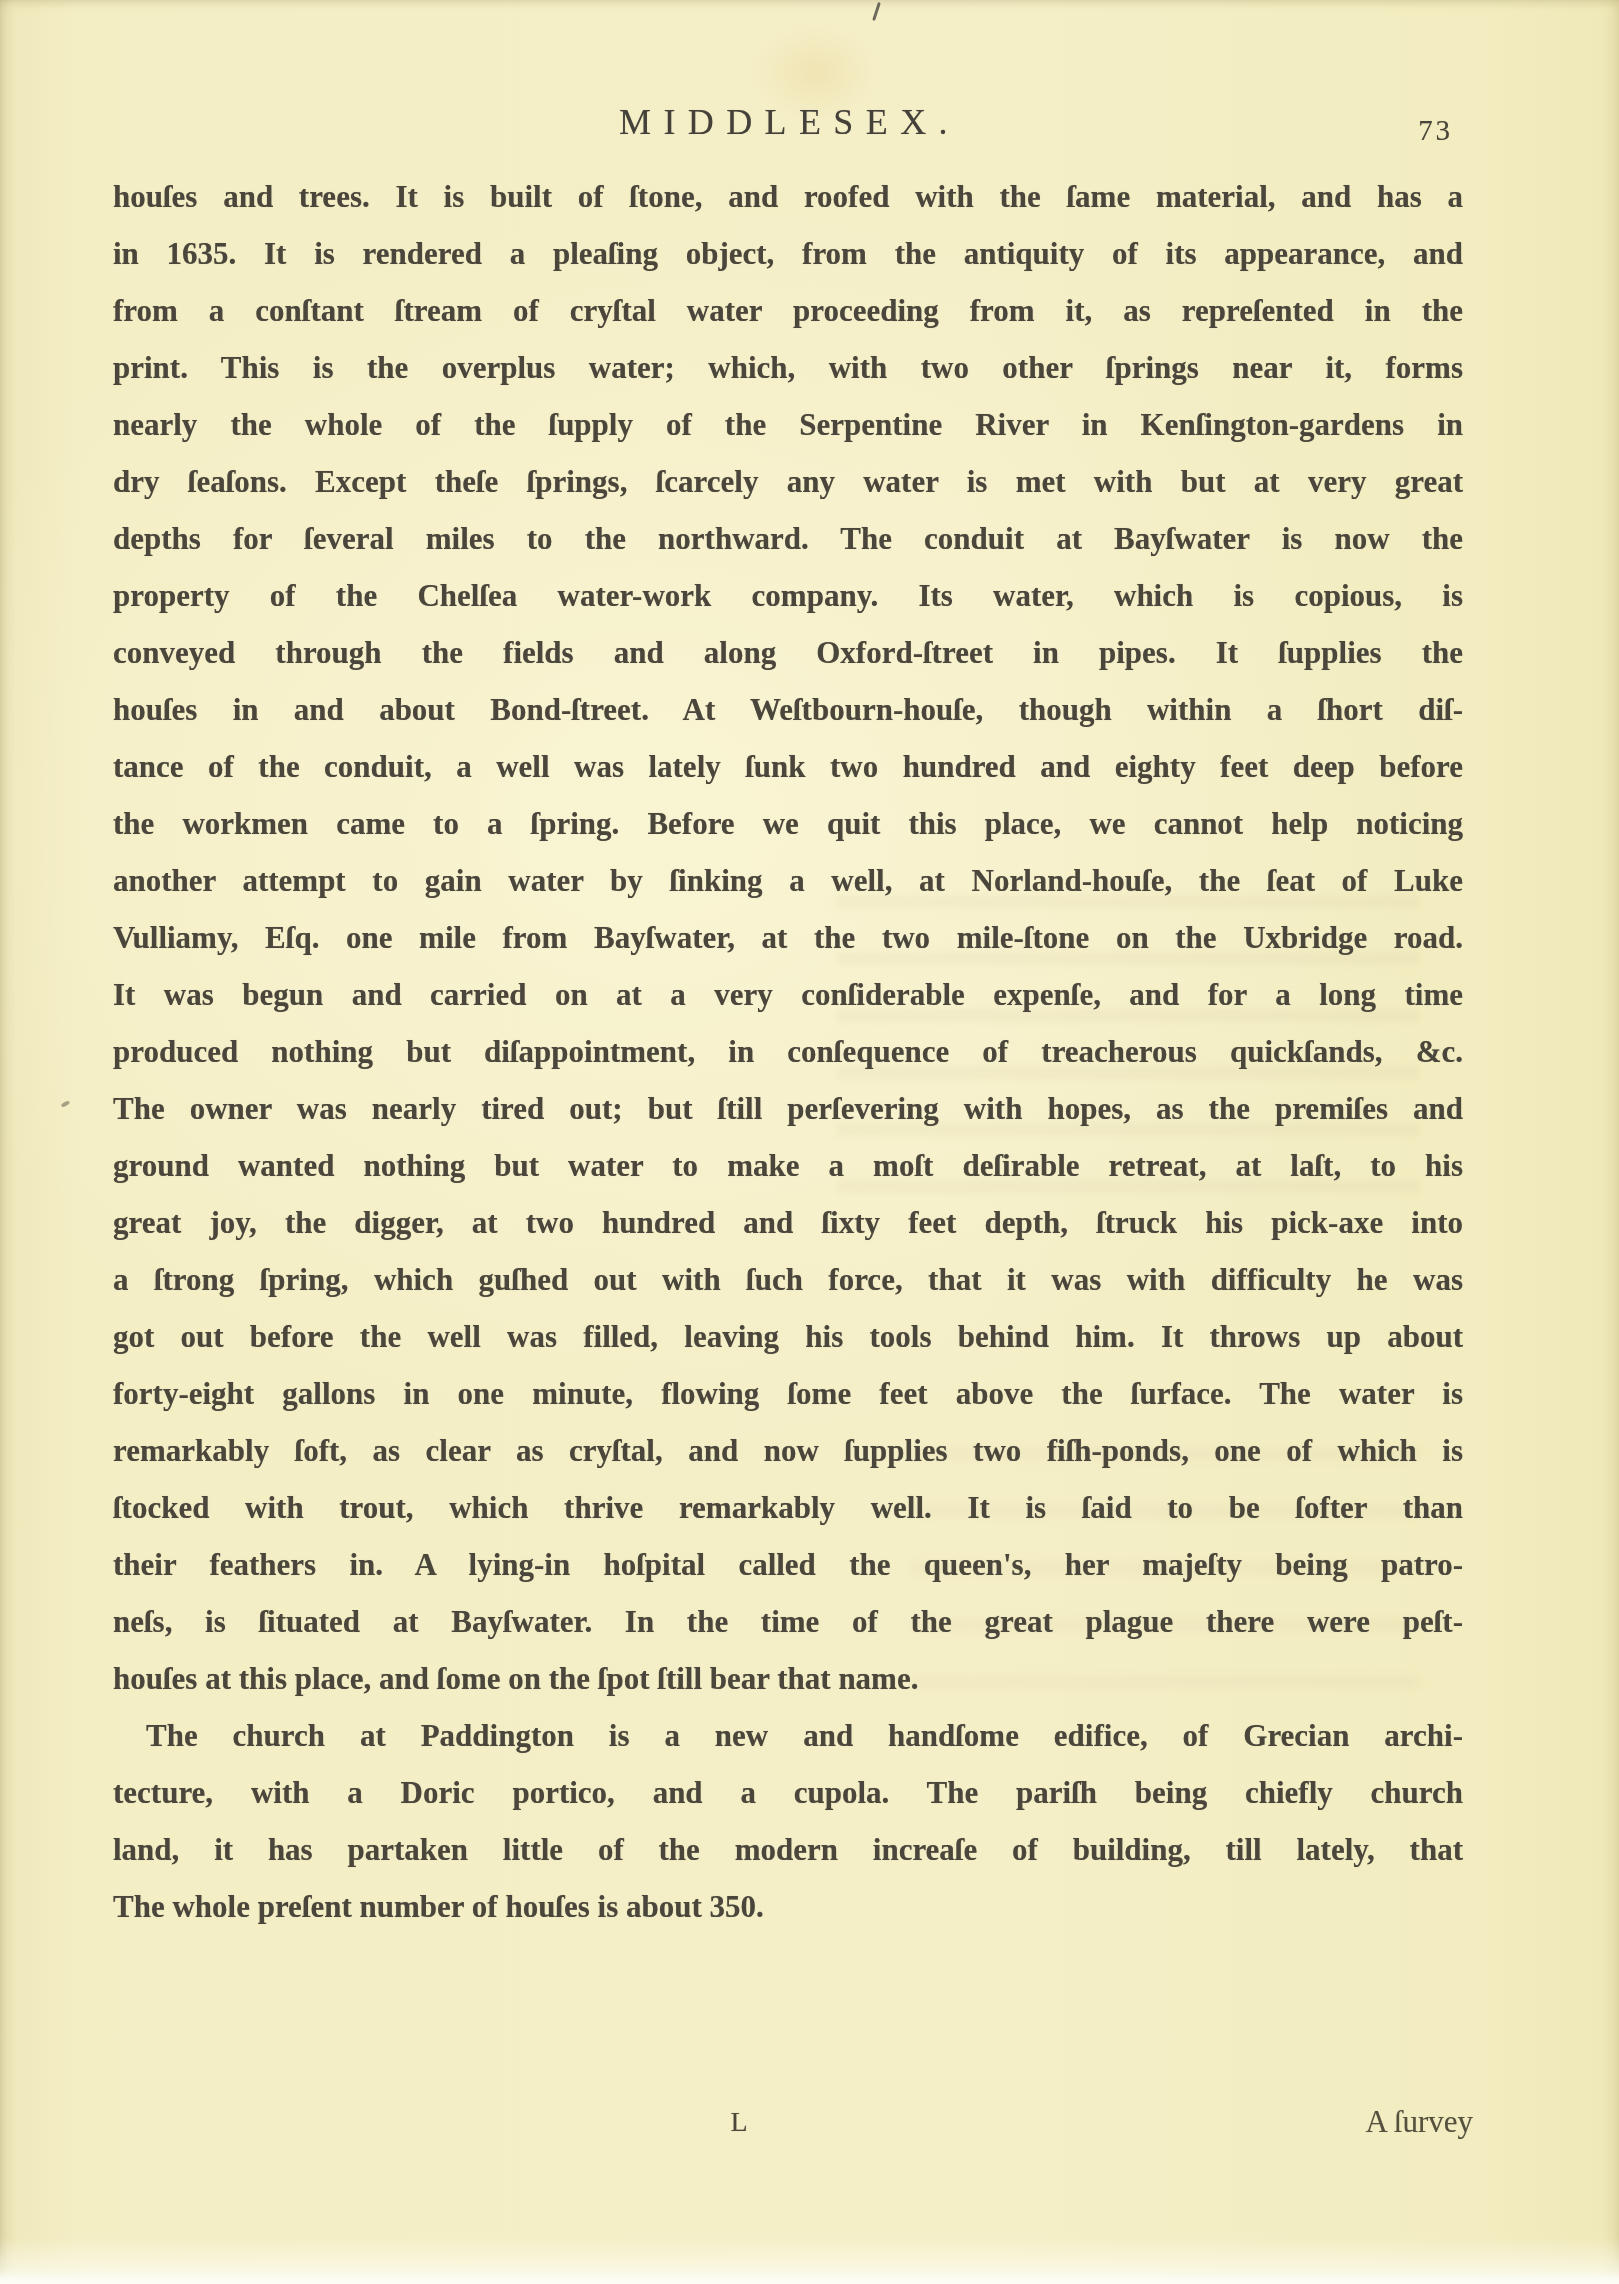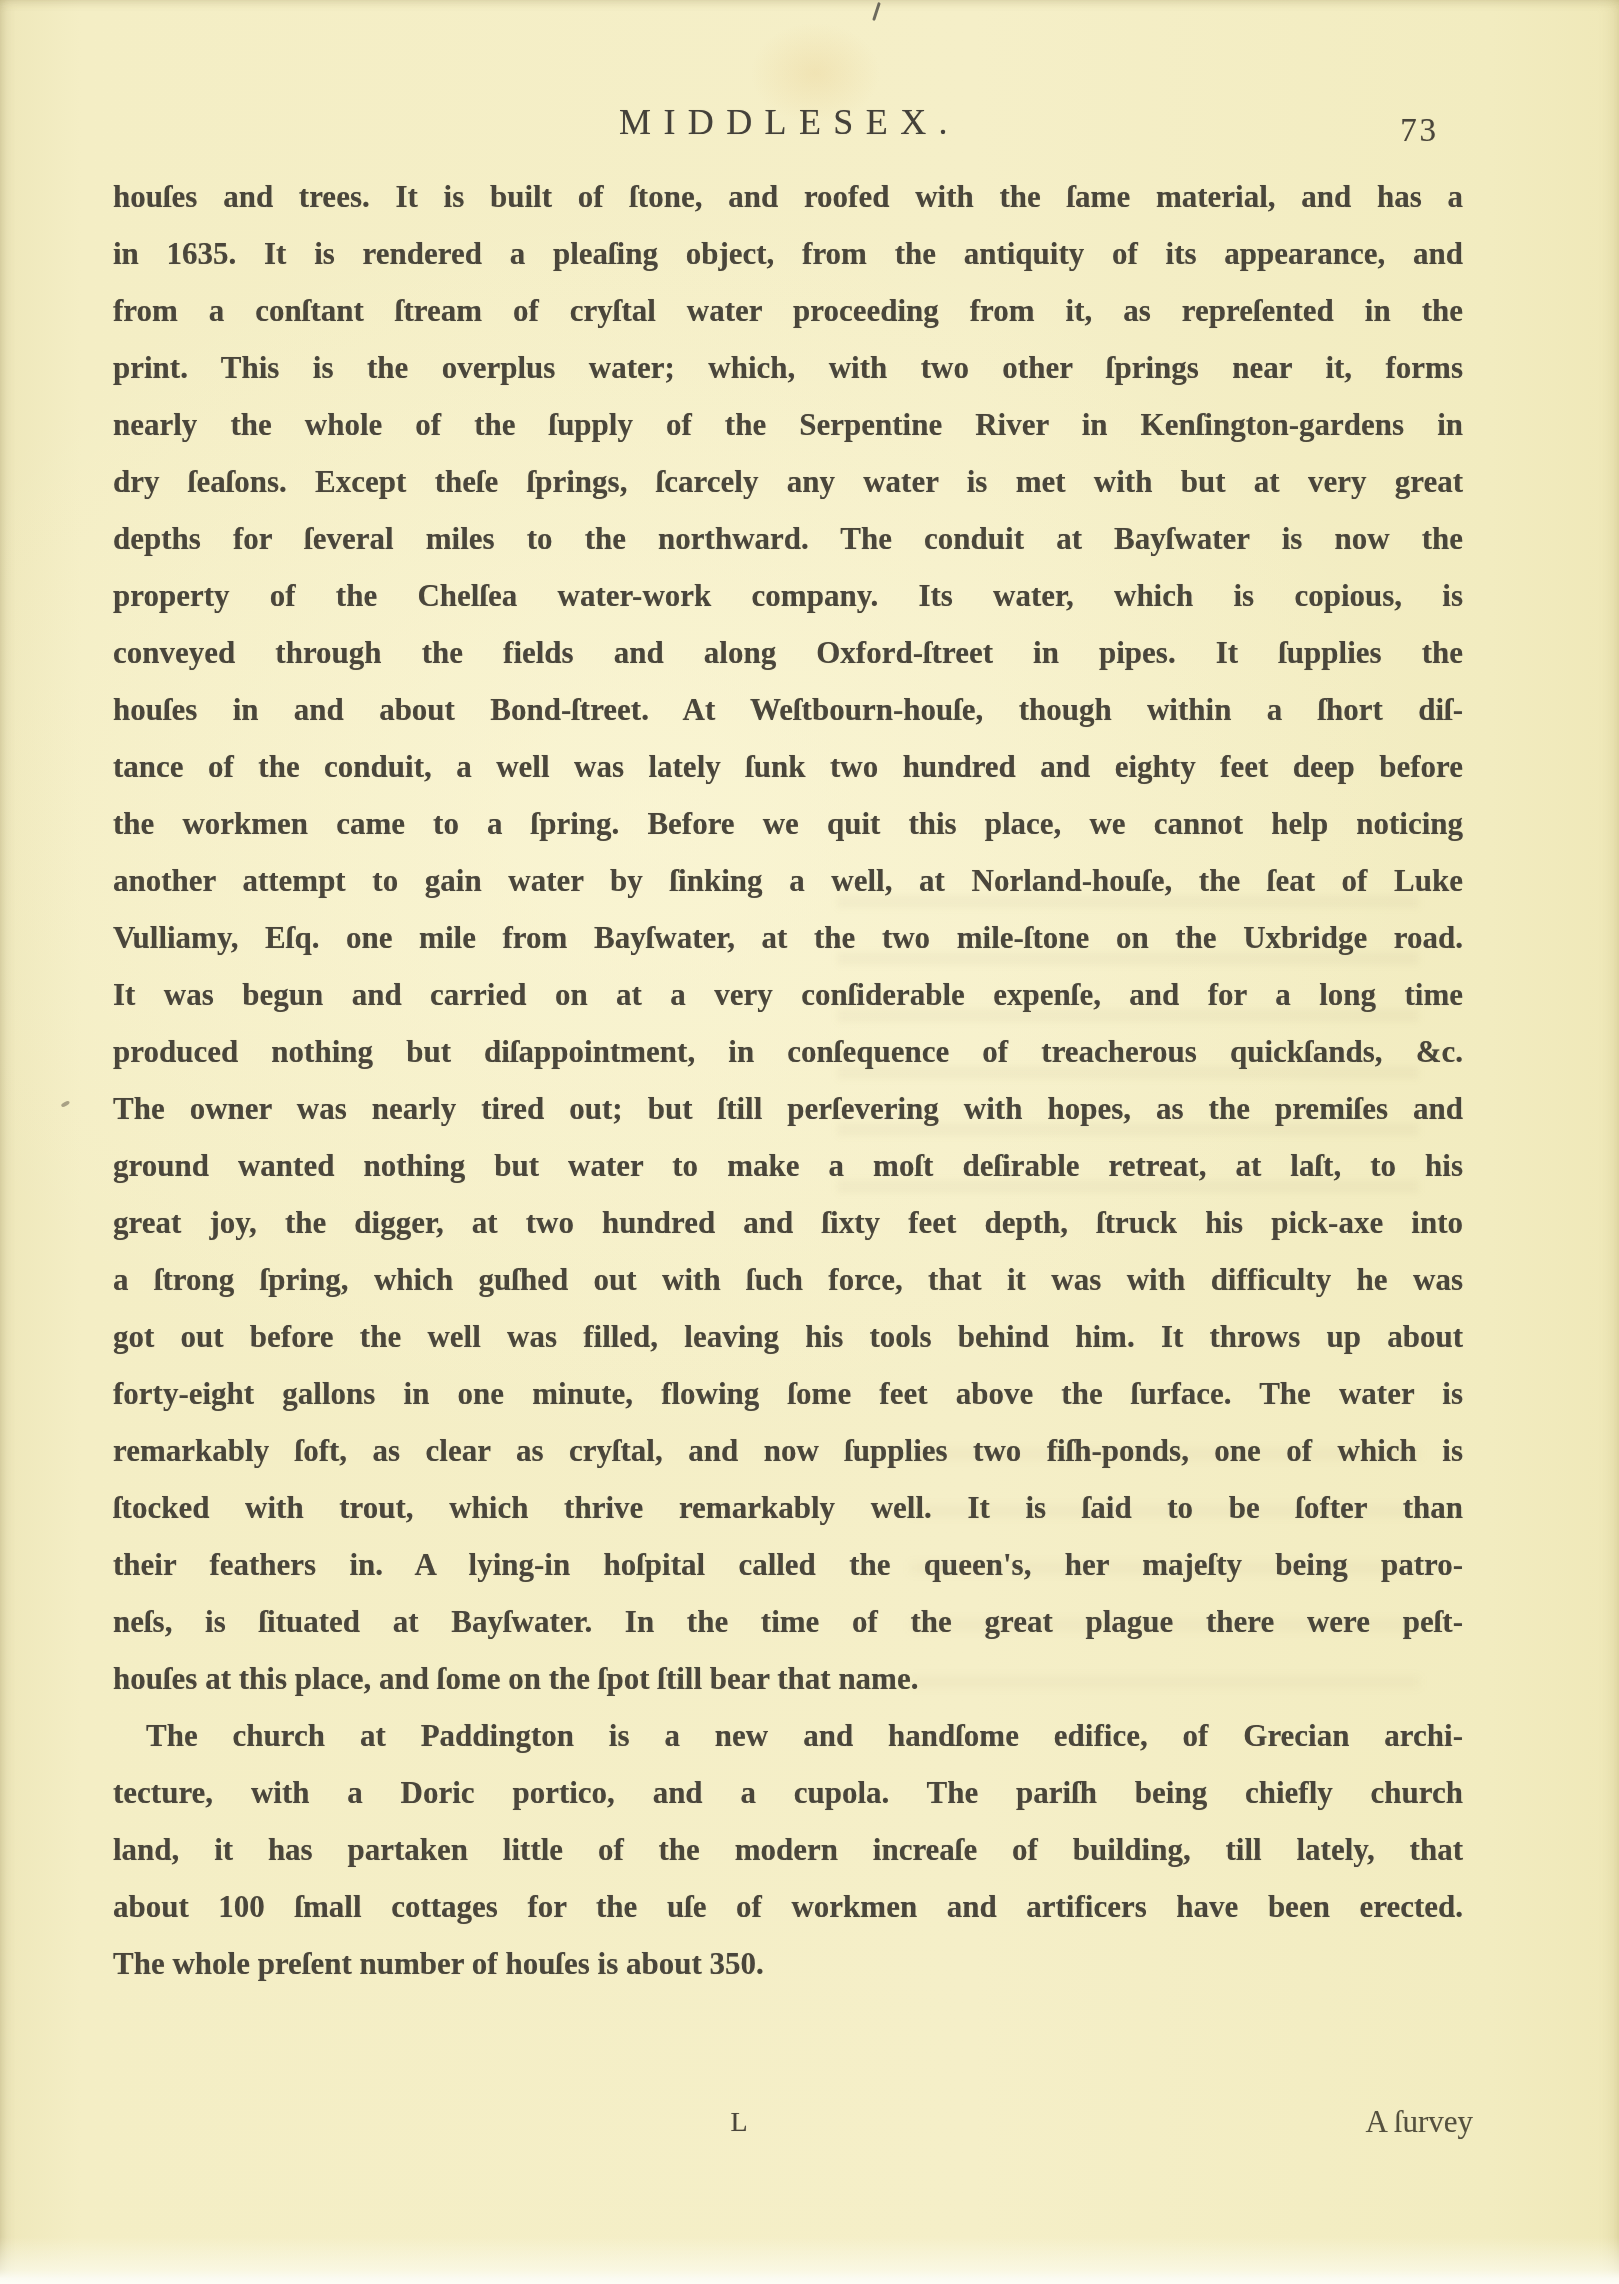--- a/index.html
+++ b/index.html
@@ -20,22 +20,22 @@
   }
   .running-head{
     position:absolute;top:100px;left:116px;width:1347px;
     text-align:center;
     font-size:36px;line-height:44px;
     letter-spacing:12.4px;
     color:#44413a;
     text-shadow:0 0 0.7px rgba(68,65,58,0.45);
   }
   .page-number{
-    position:absolute;top:111px;right:180px;
-    font-size:33px;line-height:38px;
+    position:absolute;top:111px;right:166px;
+    font-size:29px;line-height:38px;
     letter-spacing:2.9px;
     color:#4a463b;
     text-shadow:0 0 0.7px rgba(74,70,59,0.4);
     margin-left:28px;
   }
   .body-text{
     position:absolute;left:113px;top:168px;width:1350px;
   }
   .line{
     height:57px;line-height:57px;
@@ -129,21 +129,20 @@
     <div class="line">got out before the well was filled, leaving his tools behind him. It throws up about</div>
     <div class="line">forty-eight gallons in one minute, flowing ſome feet above the ſurface. The water is</div>
     <div class="line">remarkably ſoft, as clear as cryſtal, and now ſupplies two fiſh-ponds, one of which is</div>
     <div class="line">ſtocked with trout, which thrive remarkably well. It is ſaid to be ſofter than</div>
     <div class="line">their feathers in. A lying-in hoſpital called the queen's, her majeſty being patro-</div>
     <div class="line">neſs, is ſituated at Bayſwater. In the time of the great plague there were peſt-</div>
     <div class="line short">houſes at this place, and ſome on the ſpot ſtill bear that name.</div>
     <div class="line indent">The church at Paddington is a new and handſome edifice, of Grecian archi-</div>
     <div class="line">tecture, with a Doric portico, and a cupola. The pariſh being chiefly church</div>
     <div class="line">land, it has partaken little of the modern increaſe of building, till lately, that</div>
-    <div class="line">about 100 ſmall cottages for the uſe of workmen and artificers have been erected.</div>
     <div class="line short">The whole preſent number of houſes is about 350.</div>
   </div>
 
   <div class="foot-row">
     <div class="signature-mark">L</div>
     <div class="catchword">A ſurvey</div>
   </div>
 
   <div class="bottom-edge"></div>
 </div>

